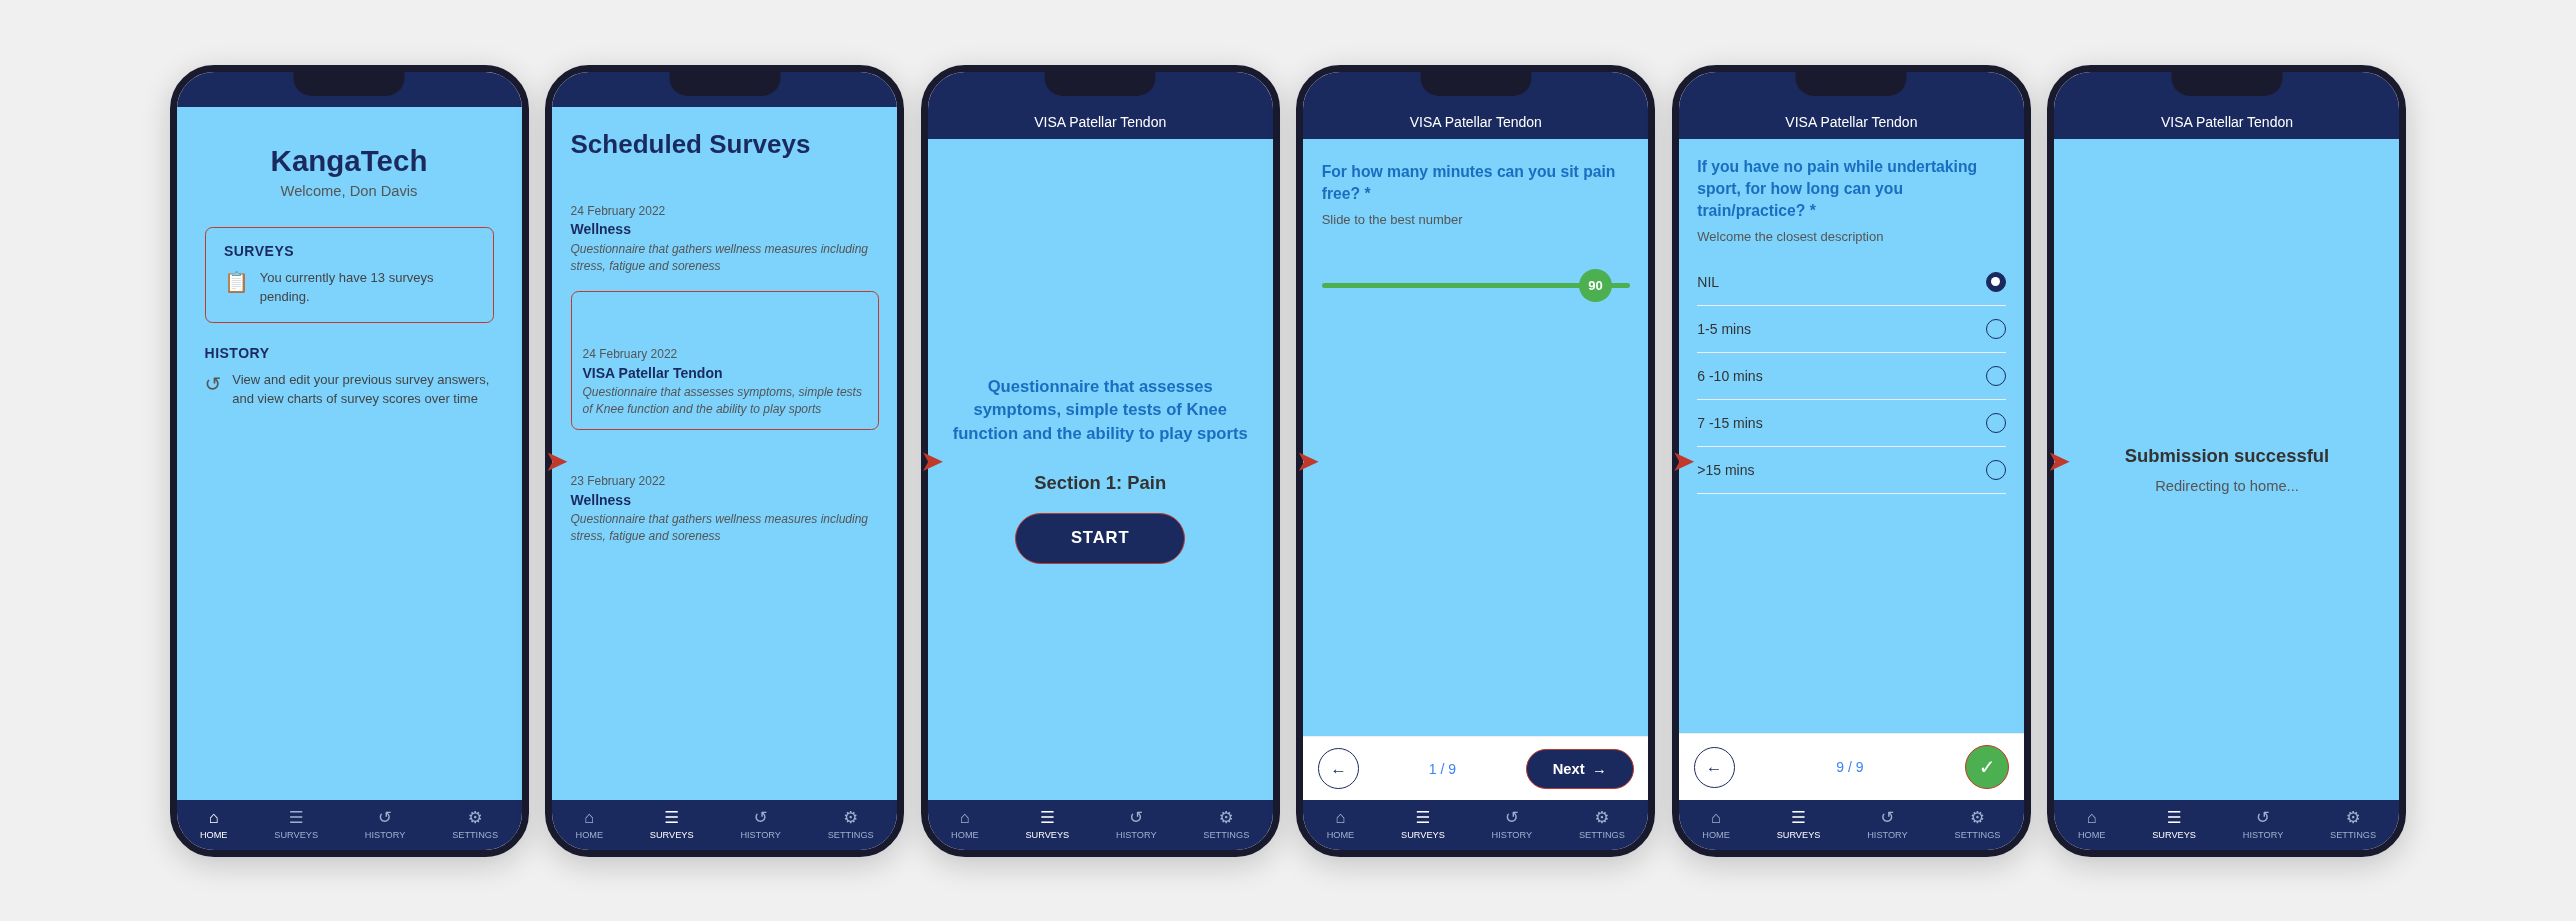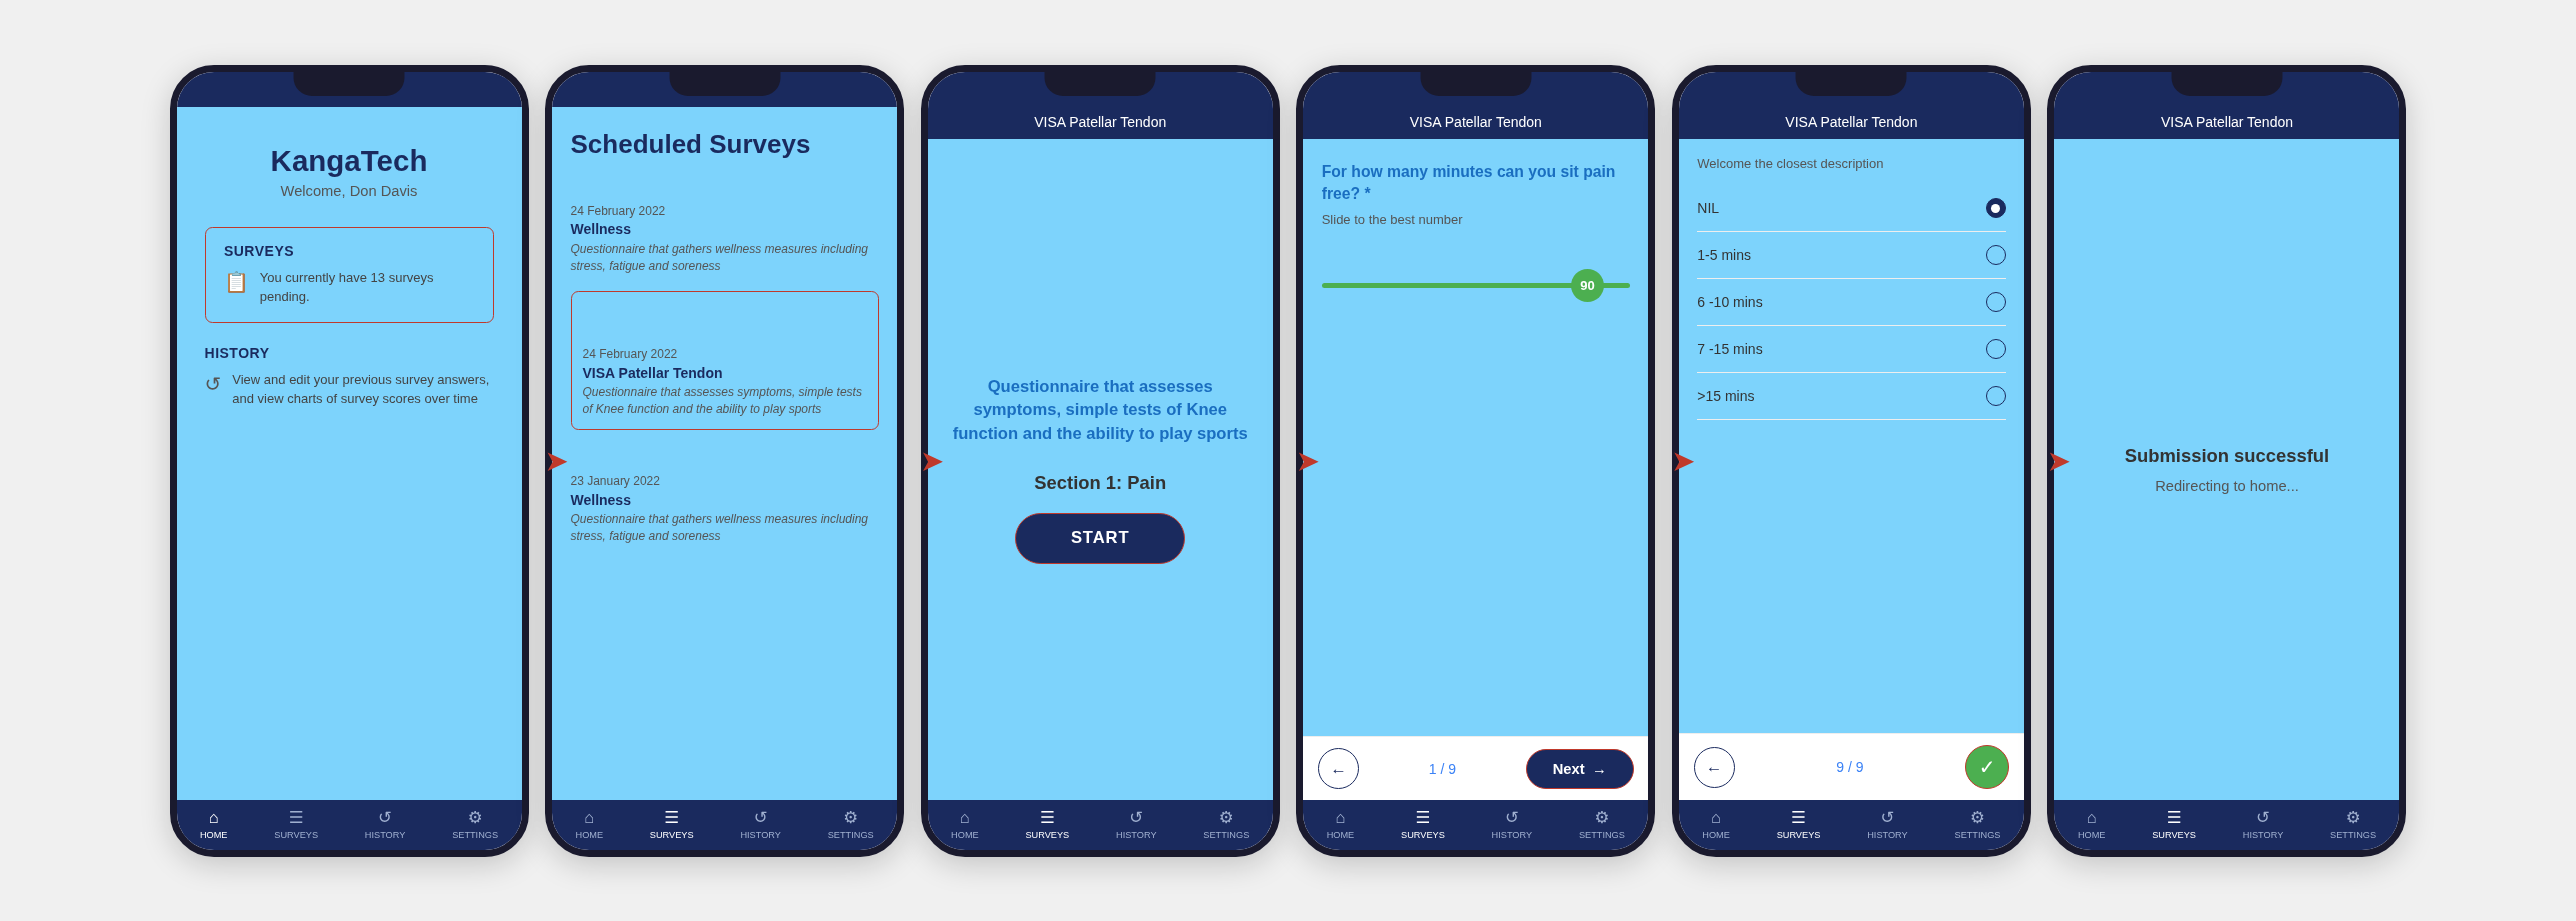--- a/index.html
+++ b/index.html
@@ -292,21 +292,21 @@
       border-radius: 2.8px;
       position: relative;
     }
 
     .slider-thumb {
       width: 33px;
       height: 33px;
       background: #4caf50;
       border-radius: 50%;
       position: absolute;
-      right: 26px;
+      right: 18px;
       top: -14px;
       display: flex;
       align-items: center;
       justify-content: center;
       color: #fff;
       font-weight: 700;
       font-size: 13px;
     }
 
     .nav-row {
@@ -497,21 +497,21 @@
           <div class="survey-desc">Questionnaire that gathers wellness measures including stress, fatigue and soreness</div>
         </div>
 
         <div class="survey-item survey-item-highlighted">
           <div class="survey-date">24 February 2022</div>
           <div class="survey-name">VISA Patellar Tendon</div>
           <div class="survey-desc">Questionnaire that assesses symptoms, simple tests of Knee function and the ability to play sports</div>
         </div>
 
         <div class="survey-item">
-          <div class="survey-date">23 January 2022</div>
+          <div class="survey-date">23 February 2022</div>
           <div class="survey-name">Wellness</div>
           <div class="survey-desc">Questionnaire that gathers wellness measures including stress, fatigue and soreness</div>
         </div>
       </div>
     </div>
     <div class="bottom-nav">
       <div class="nav-item">
         <span class="nav-icon">⌂</span>
         <span>HOME</span>
       </div>
@@ -619,20 +619,21 @@
   <div class="arrow-right">➤</div>
 </div>
 
 <div class="phone-wrapper">
   <div class="phone">
     <div class="notch"></div>
     <div class="status-bar"></div>
     <div class="header-bar">VISA Patellar Tendon</div>
     <div class="phone-content">
       <div class="radio-content">
+        <div class="question-text">If you have no pain while undertaking sport, for how long can you train/practice? *</div>
         <div class="question-hint" style="margin-bottom:14.7px;">Welcome the closest description</div>
 
         <div class="radio-option">
           <span class="radio-label">NIL</span>
           <div class="radio-circle selected">
               <div class="radio-dot"></div>
             </div>
         </div>
         <div class="radio-option">
           <span class="radio-label">1-5 mins</span>

